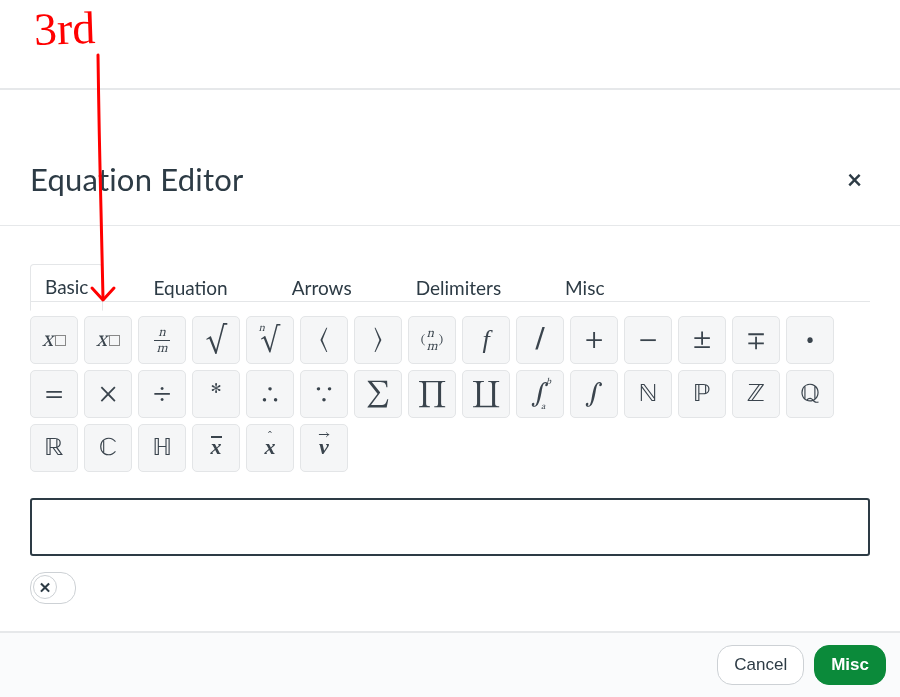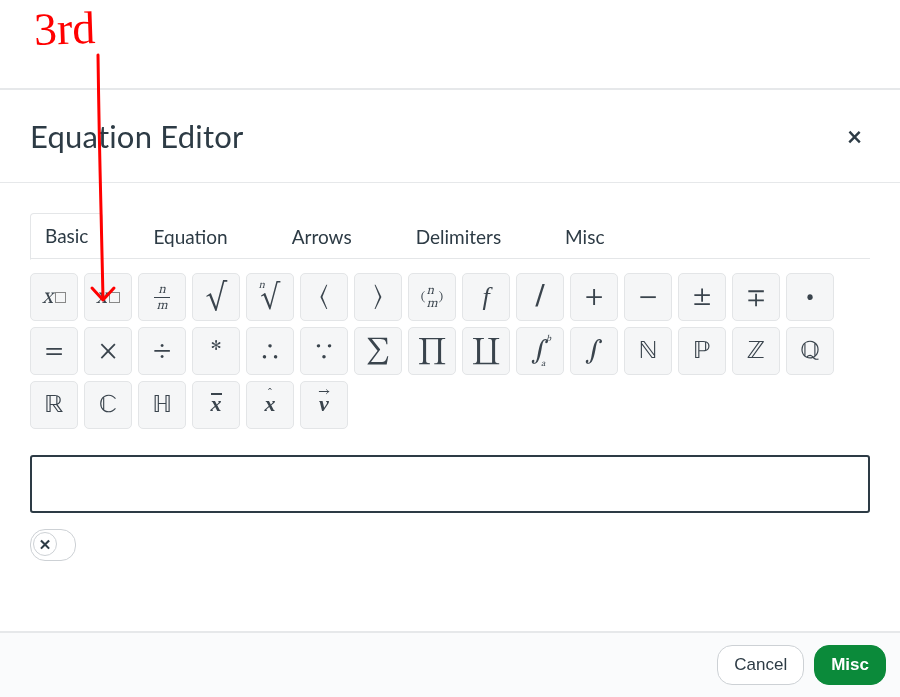--- a/index.html
+++ b/index.html
@@ -49,21 +49,21 @@
     gap: 36px;
     border-bottom: 1px solid #e4e6e8;
     font-size: 19px;
     align-items: flex-end;
   }
   .tab {
     padding: 10px 14px 12px 14px;
     cursor: pointer;
     color: #2d3b45;
     position: relative;
-    top: 2px;
+    top: 10px;
   }
   .tab.active {
     border: 1px solid #e4e6e8;
     border-bottom: 1px solid #fff;
     border-top-left-radius: 4px;
     border-top-right-radius: 4px;
   }
   .toolbar {
     margin-top: 14px;
     display: flex;
@@ -168,21 +168,21 @@
   .hand-text {
     position: absolute;
     top: 2px;
     left: 34px;
     font-family: "Comic Sans MS", "Segoe Script", cursive;
     color: #ff0000;
     font-size: 46px;
     font-weight: 400;
     transform: rotate(-2deg);
   }
-  .dialog-area { position: relative; }
+  .dialog-area { position: relative; margin-top: 43px; }
   
   .sub-box, .sup-box { display:inline-block; width:9px; height:9px; border:1px solid #888; margin-left:2px; vertical-align: sub;}
   .sup-box { vertical-align: super; }
   .frac { display:flex; flex-direction:column; align-items:center; font-size:13px; line-height:1;}
   .frac .bar { width:16px; height:1px; background:#3a444d; margin:1px 0;}
   .root { position:relative; }
   .root .idx { position:absolute; font-size:11px; left:-2px; top:-3px;}
   .binom { font-size:13px; display:flex; align-items:center; gap:1px;}
   .binom .col { display:flex; flex-direction:column; line-height:1; font-style:italic;}
   .def-int { position:relative; }

